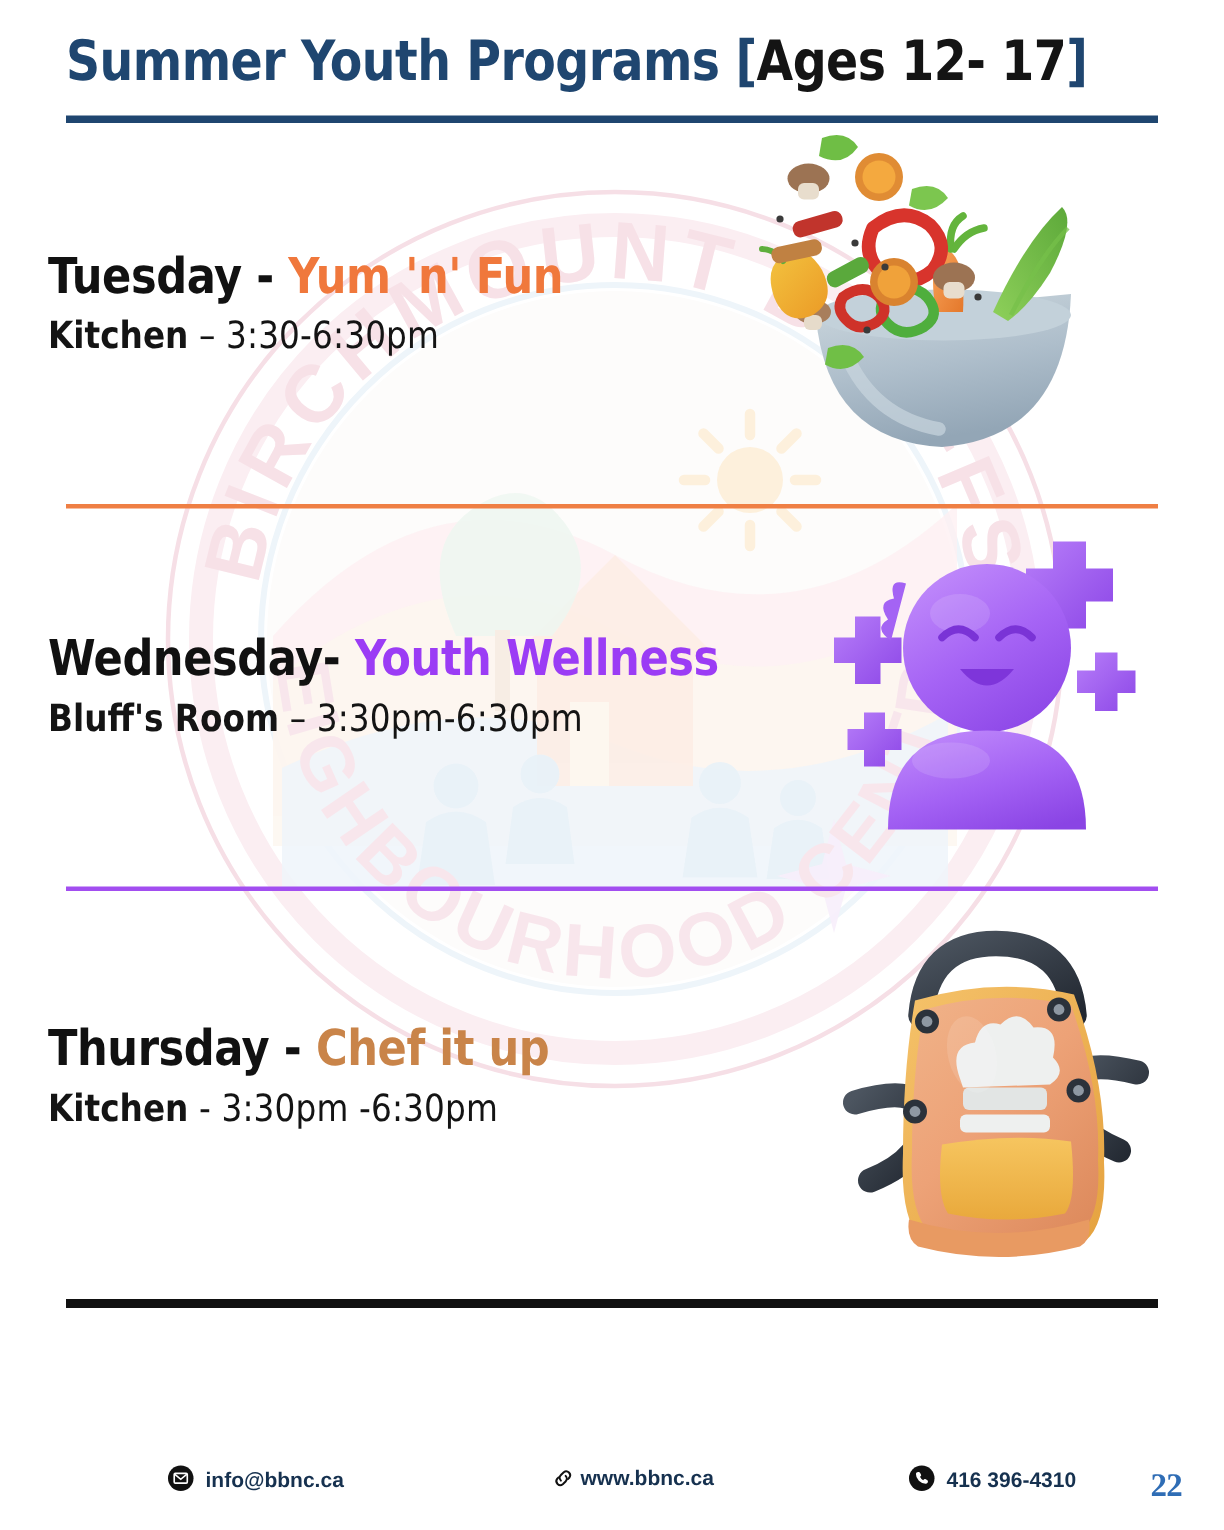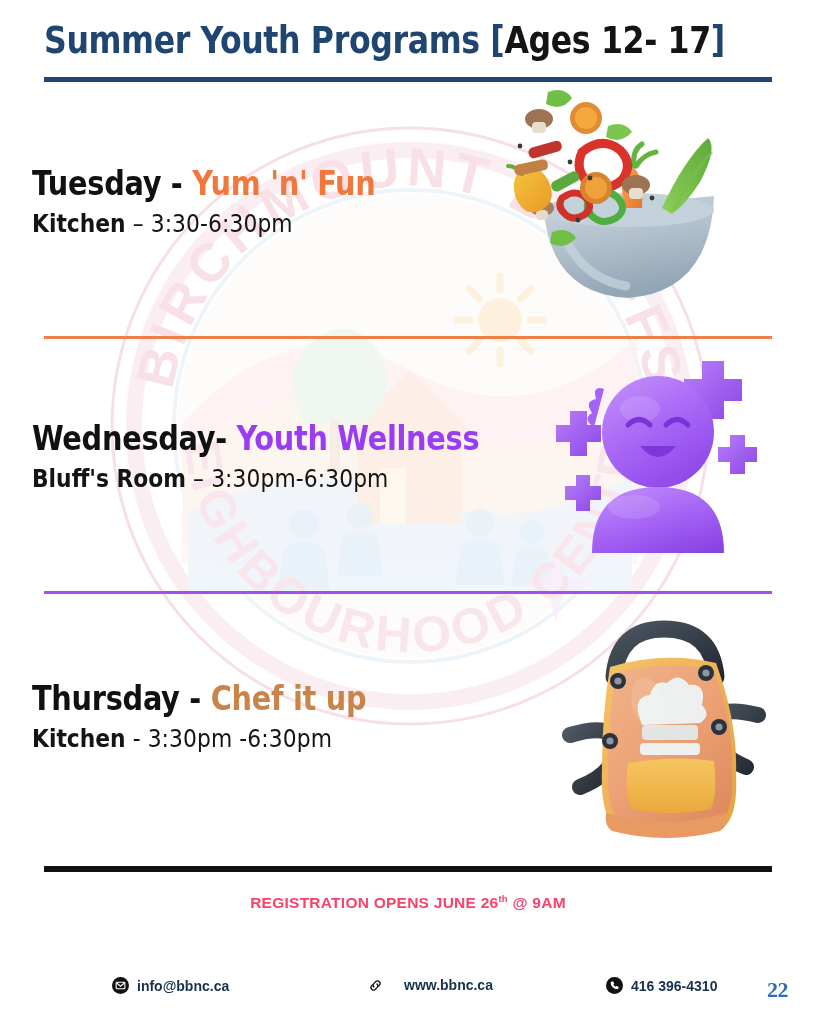--- a/index.html
+++ b/index.html
@@ -129,21 +129,21 @@
     position:absolute;
     display:flex; align-items:center; gap:8px;
     font-family:"Liberation Sans", sans-serif;
     font-size:14px;
     font-weight:bold;
     color:#16314f;
     white-space:nowrap;
     margin-left:32px;
   }
   #contact-email { left:80px; top:3px; }
-  #contact-web   { left:335px; top:3px; gap:21px; }
+  #contact-web   { left:335px; top:3px; gap:4px; }
   #contact-phone { left:574px; top:3px; }
 
   .ic-circle {
     width:17px; height:17px; border-radius:50%;
     background:#111111;
     display:flex; align-items:center; justify-content:center;
     flex:0 0 auto;
   }
   .ic-circle svg { width:11px; height:11px; display:block; }
   .ic-plain { width:16px; height:16px; display:flex; align-items:center; justify-content:center; flex:0 0 auto; }
@@ -446,23 +446,20 @@
           <path d="M 76 152 q 48 -8 86 -2 q 4 38 -4 48 q -40 8 -78 0 q -8 -12 -4 -46 z" fill="url(#pocketG)"></path>
 
           <path d="M 54 202 q 58 18 120 0 q 2 14 -6 18 q -54 14 -108 0 q -8 -5 -6 -18 z" fill="#e89a62"></path>
 
           <ellipse cx="96" cy="92" rx="16" ry="26" fill="#ffffff" opacity="0.12" transform="rotate(-14 96 92)"></ellipse>
         </svg>
       </div>
     </div>
     <div class="divider" id="div-black"></div>
 
-    <div id="registration">
-      <span>REGISTRATION OPENS JUNE 26</span><sup>th</sup><span> @ 9AM</span>
-    </div>
 
     <div id="footer">
 
       <div class="contact" id="contact-email">
         <span class="ic-circle">
           <svg viewBox="0 0 24 24" fill="none" stroke="#ffffff" stroke-width="2.4">
             <rect x="2.5" y="5" width="19" height="14" rx="1.6"></rect>
             <path d="M 3 6 L 12 13.5 L 21 6"></path>
           </svg>
         </span>

